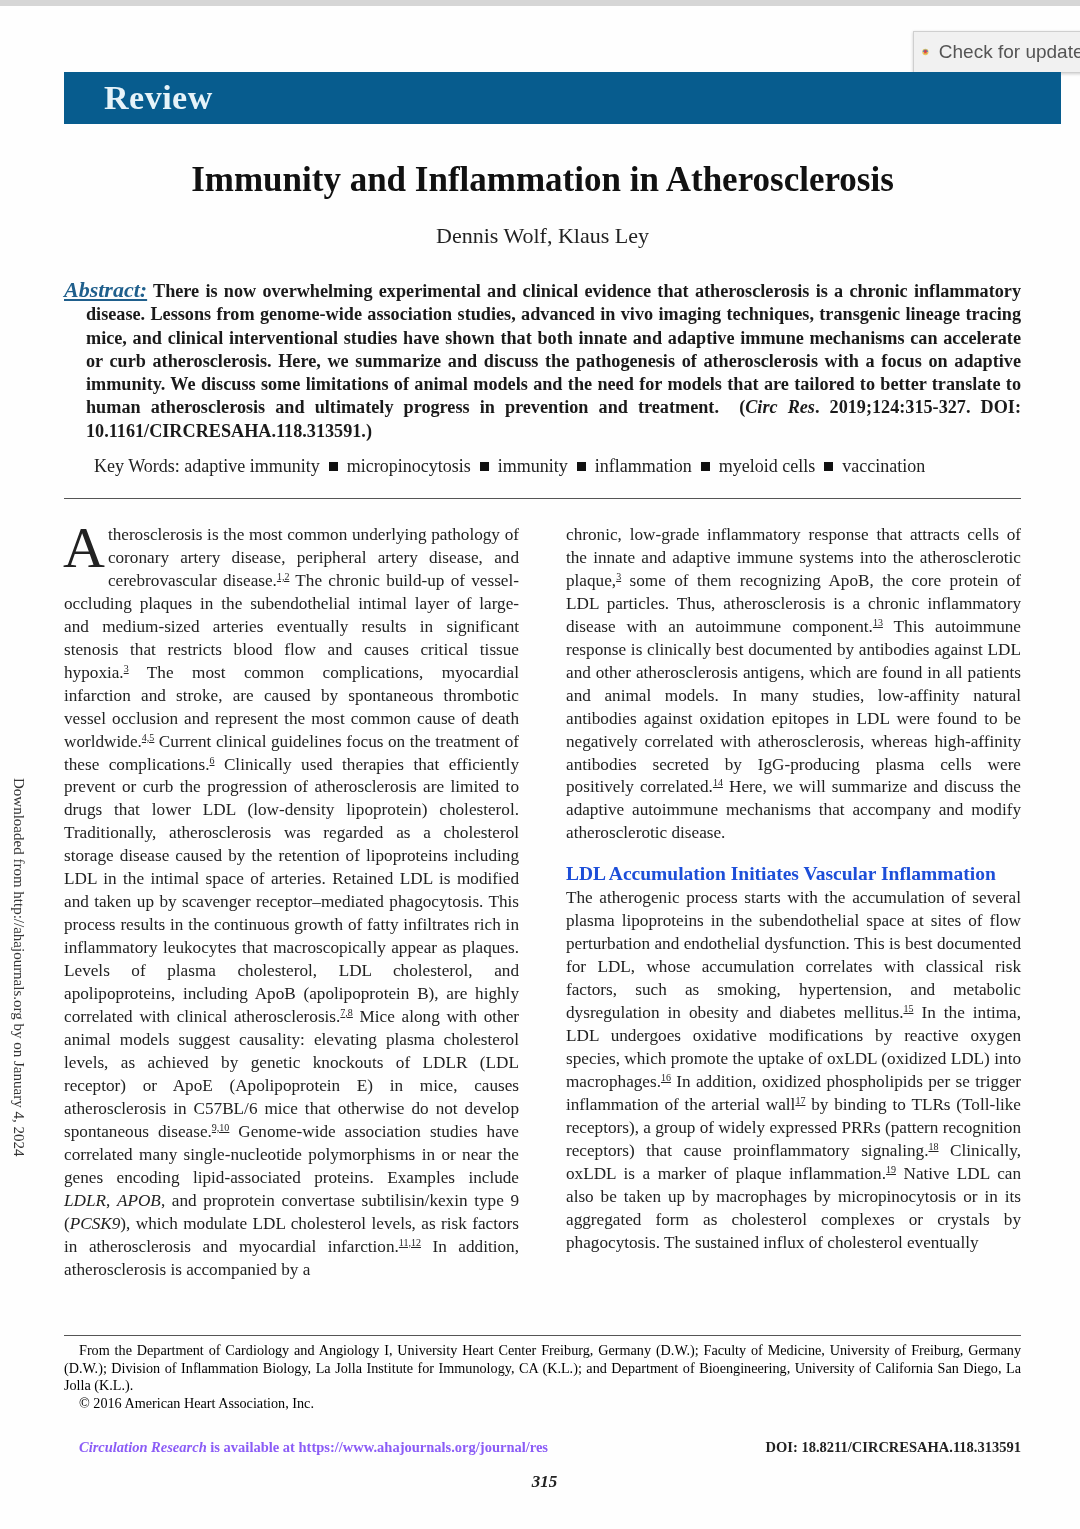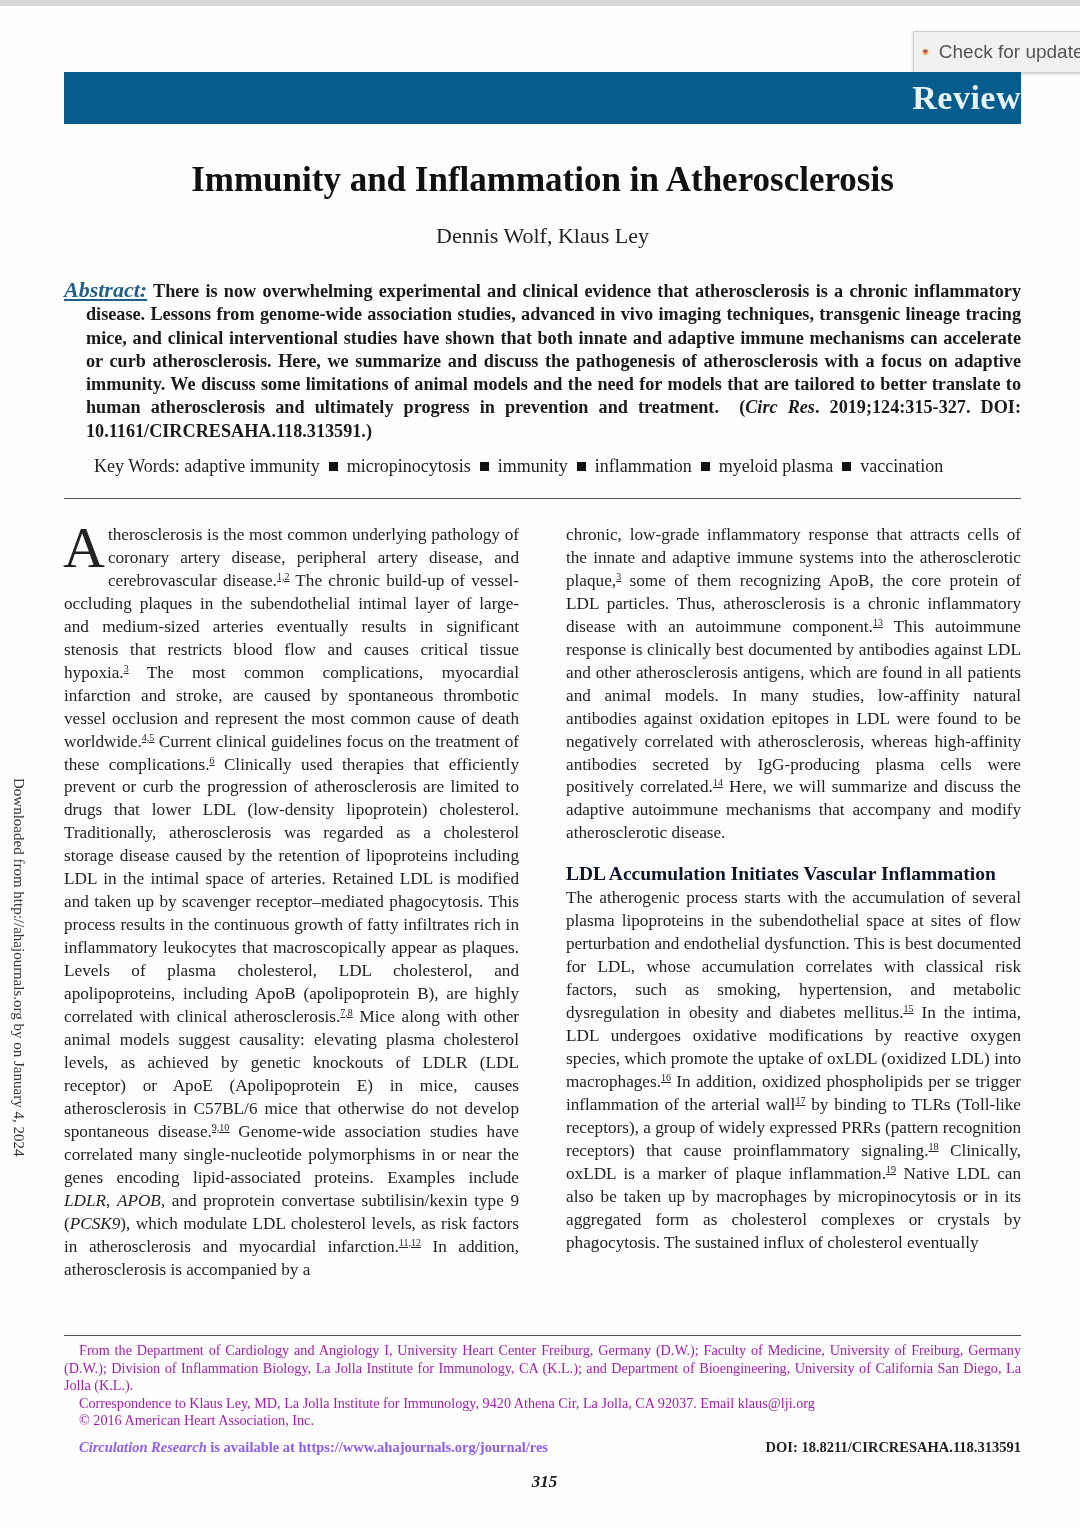--- a/index.html
+++ b/index.html
@@ -11,21 +11,21 @@
   .update-btn {
     position: absolute; left: 913px; top: 31px; width: 180px; height: 42px;
     background: #f1f1f1; border: 1px solid #cfcfcf; border-right: none;
     box-shadow: 0 1px 3px rgba(0,0,0,0.2); display: flex; align-items: center; box-sizing: border-box;
     padding-left: 8px; cursor: pointer;
   }
   .update-btn .ic { width: 26px; height: 26px; margin-right: 10px; }
   .update-btn span.lbl { font-family: "Liberation Sans", "DejaVu Sans", sans-serif; font-size: 19px; color: #555; white-space: nowrap; }
   .banner {
     position: absolute; left: 64px; top: 72px; width: 957px; height: 52px; background: #075c8e;
-    display: flex; align-items: center; justify-content: flex-end;
+    display: flex; align-items: center; justify-content: flex-start; padding-left: 40px;
   }
   .banner span { color: #e6f3f9; font-size: 34px; font-weight: bold; letter-spacing: 0.5px; }
   .title { position: absolute; left: 0; top: 160px; width: 1085px; text-align: center; font-size: 35px; font-weight: bold; color: #111; }
   .authors { position: absolute; left: 0; top: 223px; width: 1085px; text-align: center; font-size: 22px; color: #222; }
   .abstract {
     position: absolute; left: 64px; top: 278px; width: 957px; font-size: 18.2px; font-weight: bold;
     line-height: 23.3px; text-align: justify; color: #1a1a1a;
     padding-left: 22px; text-indent: -22px; box-sizing: border-box;
   }
   .abstract .abs-label { color: #1f5f8c; font-style: italic; text-decoration: underline; font-size: 22px; font-weight: bold; margin-top: 8px; }
@@ -36,26 +36,26 @@
   .rule { position: absolute; left: 64px; width: 957px; height: 1px; background: #555; }
   .col {
     position: absolute; top: 524px; width: 455px; font-size: 17.2px; line-height: 22.95px;
     text-align: justify; color: #222;
   }
   .col.left { left: 64px; }
   .col.right { left: 566px; }
   .col p { margin: 0; }
   .dropcap { float: left; font-size: 58px; line-height: 44px; margin: 2px 3px 0 -1px; font-weight: normal; }
   sup { font-size: 10px; line-height: 0; vertical-align: 6px; text-decoration: underline; }
-  .sechead { color: #0f172a; font-weight: bold; font-size: 19.5px; margin: 17px 0 1px 0; line-height: 24px; text-align: left; }
+  .sechead { color: #1d4ed8; font-weight: bold; font-size: 19.5px; margin: 17px 0 1px 0; line-height: 24px; text-align: left; }
   .sidebar-txt {
     position: absolute; left: 5px; top: 778px; width: 22px; height: 392px;
     writing-mode: vertical-rl; font-size: 15px; color: #333; white-space: nowrap;
   }
-  .footnote { position: absolute; left: 64px; top: 1342px; width: 957px; font-size: 14.2px; line-height: 17.5px; color: #a21caf; text-align: justify; }
+  .footnote { position: absolute; left: 64px; top: 1342px; width: 957px; font-size: 14.2px; line-height: 17.5px; color: #000000; text-align: justify; }
   .footnote p { margin: 0; text-indent: 15px; }
   .footer-left { position: absolute; left: 79px; top: 1439px; font-size: 14.5px; font-weight: bold; color: #8b5cf6; }
   .footer-right { position: absolute; right: 59px; top: 1439px; font-size: 14.5px; font-weight: bold; color: #222; }
   .page-num { position: absolute; left: 0; top: 1472px; width: 1089px; text-align: center; font-size: 17px; font-style: italic; font-weight: bold; color: #222; }
 </style>
 </head>
 <body>
 
 <div class="topbar"></div>
 
@@ -77,40 +77,39 @@
 <div class="authors">Dennis Wolf, Klaus Ley</div>
 
 <div class="abstract">
   <span class="abs-label">Abstract:</span>
   <span>There is now overwhelming experimental and clinical evidence that atherosclerosis is a chronic inflammatory disease. Lessons from genome-wide association studies, advanced in vivo imaging techniques, transgenic lineage tracing mice, and clinical interventional studies have shown that both innate and adaptive immune mechanisms can accelerate or curb atherosclerosis. Here, we summarize and discuss the pathogenesis of atherosclerosis with a focus on adaptive immunity. We discuss some limitations of animal models and the need for models that are tailored to better translate to human atherosclerosis and ultimately progress in prevention and treatment.</span>
   <span>&nbsp;<span>(</span><i>Circ Res</i><span>. 2019;124:315-327. DOI: 10.1161/CIRCRESAHA.118.313591.)</span></span>
 </div>
 
 <div class="keywords">
   <b>Key Words:</b>
-  <span>adaptive immunity</span><span class="sq"></span><span>micropinocytosis</span><span class="sq"></span><span>immunity</span><span class="sq"></span><span>inflammation</span><span class="sq"></span><span>myeloid plasma</span><span class="sq"></span><span>vaccination</span>
+  <span>adaptive immunity</span><span class="sq"></span><span>micropinocytosis</span><span class="sq"></span><span>immunity</span><span class="sq"></span><span>inflammation</span><span class="sq"></span><span>myeloid cells</span><span class="sq"></span><span>vaccination</span>
 </div>
 
 <div class="rule" style="top:498px;"></div>
 
 <div class="sidebar-txt">Downloaded from http://ahajournals.org by on January 4, 2024</div>
 
 <div class="col left">
   <p><span class="dropcap">A</span><span>therosclerosis is the most common underlying pathology of coronary artery disease, peripheral artery disease, and cerebrovascular disease.</span><sup>1,2</sup><span> The chronic build-up of vessel-occluding plaques in the subendothelial intimal layer of large- and medium-sized arteries eventually results in significant stenosis that restricts blood flow and causes critical tissue hypoxia.</span><sup>3</sup><span> The most common complications, myocardial infarction and stroke, are caused by spontaneous thrombotic vessel occlusion and represent the most common cause of death worldwide.</span><sup>4,5</sup><span> Current clinical guidelines focus on the treatment of these complications.</span><sup>6</sup><span> Clinically used therapies that efficiently prevent or curb the progression of atherosclerosis are limited to drugs that lower LDL (low-density lipoprotein) cholesterol. Traditionally, atherosclerosis was regarded as a cholesterol storage disease caused by the retention of lipoproteins including LDL in the intimal space of arteries. Retained LDL is modified and taken up by scavenger receptor–mediated phagocytosis. This process results in the continuous growth of fatty infiltrates rich in inflammatory leukocytes that macroscopically appear as plaques. Levels of plasma cholesterol, LDL cholesterol, and apolipoproteins, including ApoB (apolipoprotein B), are highly correlated with clinical atherosclerosis.</span><sup>7,8</sup><span> Mice along with other animal models suggest causality: elevating plasma cholesterol levels, as achieved by genetic knockouts of LDLR (LDL receptor) or ApoE (Apolipoprotein E) in mice, causes atherosclerosis in C57BL/6 mice that otherwise do not develop spontaneous disease.</span><sup>9,10</sup><span> Genome-wide association studies have correlated many single-nucleotide polymorphisms in or near the genes encoding lipid-associated proteins. Examples include </span><i>LDLR</i><span>, </span><i>APOB</i><span>, and proprotein convertase subtilisin/kexin type 9 (</span><i>PCSK9</i><span>), which modulate LDL cholesterol levels, as risk factors in atherosclerosis and myocardial infarction.</span><sup>11,12</sup><span> In addition, atherosclerosis is accompanied by a</span></p>
 </div>
 
 <div class="col right">
   <p><span>chronic, low-grade inflammatory response that attracts cells of the innate and adaptive immune systems into the atherosclerotic plaque,</span><sup>3</sup><span> some of them recognizing ApoB, the core protein of LDL particles. Thus, atherosclerosis is a chronic inflammatory disease with an autoimmune component.</span><sup>13</sup><span> This autoimmune response is clinically best documented by antibodies against LDL and other atherosclerosis antigens, which are found in all patients and animal models. In many studies, low-affinity natural antibodies against oxidation epitopes in LDL were found to be negatively correlated with atherosclerosis, whereas high-affinity antibodies secreted by IgG-producing plasma cells were positively correlated.</span><sup>14</sup><span> Here, we will summarize and discuss the adaptive autoimmune mechanisms that accompany and modify atherosclerotic disease.</span></p>
   <div class="sechead">LDL Accumulation Initiates Vascular Inflammation</div>
   <p><span>The atherogenic process starts with the accumulation of several plasma lipoproteins in the subendothelial space at sites of flow perturbation and endothelial dysfunction. This is best documented for LDL, whose accumulation correlates with classical risk factors, such as smoking, hypertension, and metabolic dysregulation in obesity and diabetes mellitus.</span><sup>15</sup><span> In the intima, LDL undergoes oxidative modifications by reactive oxygen species, which promote the uptake of oxLDL (oxidized LDL) into macrophages.</span><sup>16</sup><span> In addition, oxidized phospholipids per se trigger inflammation of the arterial wall</span><sup>17</sup><span> by binding to TLRs (Toll-like receptors), a group of widely expressed PRRs (pattern recognition receptors) that cause proinflammatory signaling.</span><sup>18</sup><span> Clinically, oxLDL is a marker of plaque inflammation.</span><sup>19</sup><span> Native LDL can also be taken up by macrophages by micropinocytosis or in its aggregated form as cholesterol complexes or crystals by phagocytosis. The sustained influx of cholesterol eventually</span></p>
 </div>
 
 <div class="rule" style="top:1335px;"></div>
 
 <div class="footnote">
   <p>From the Department of Cardiology and Angiology I, University Heart Center Freiburg, Germany (D.W.); Faculty of Medicine, University of Freiburg, Germany (D.W.); Division of Inflammation Biology, La Jolla Institute for Immunology, CA (K.L.); and Department of Bioengineering, University of California San Diego, La Jolla (K.L.).</p>
-  <p>Correspondence to Klaus Ley, MD, La Jolla Institute for Immunology, 9420 Athena Cir, La Jolla, CA 92037. Email klaus@lji.org</p>
   <p>© 2016 American Heart Association, Inc.</p>
 </div>
 
 <div class="footer-left"><i>Circulation Research</i><span> is available at https://www.ahajournals.org/journal/res</span></div>
 <div class="footer-right">DOI: 18.8211/CIRCRESAHA.118.313591</div>
 <div class="page-num">315</div>
 
 </body></html>

